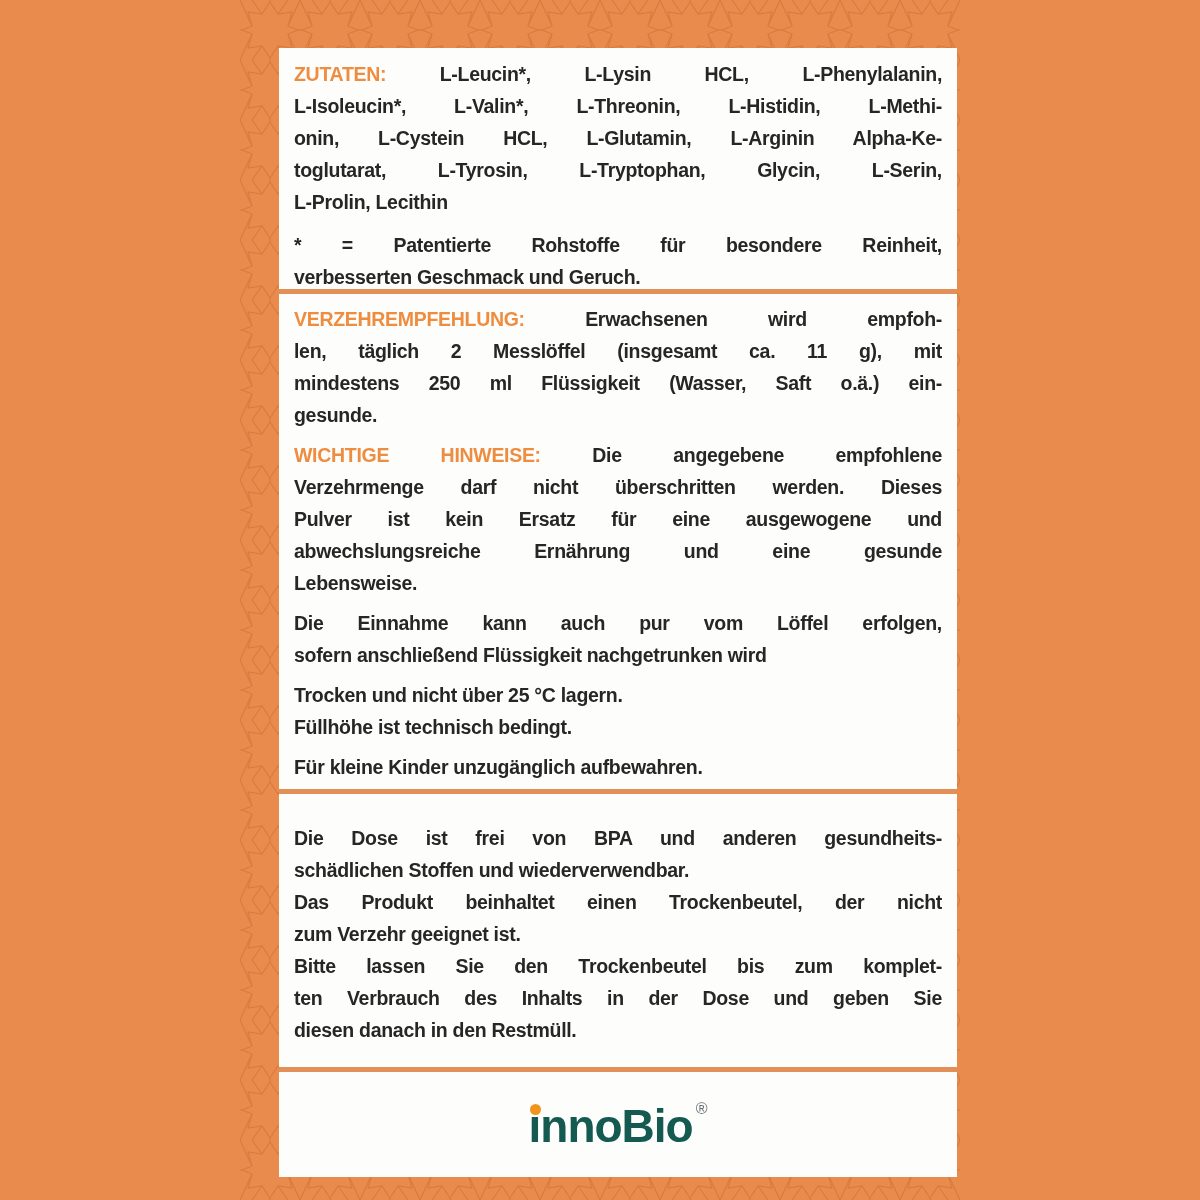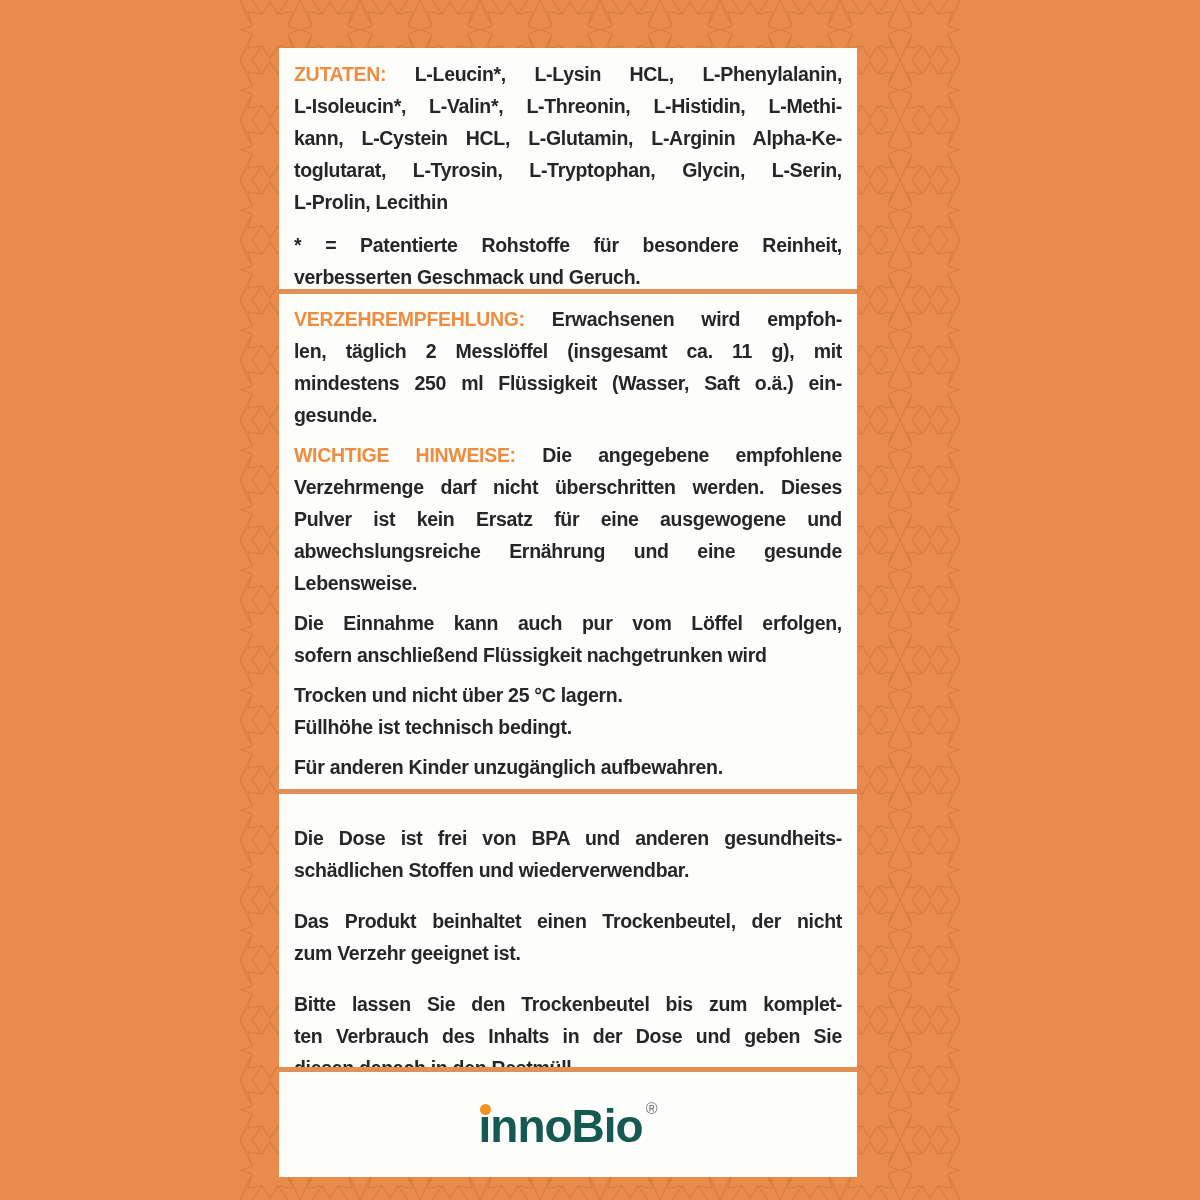--- a/index.html
+++ b/index.html
@@ -9,39 +9,39 @@
     font-family:"Liberation Sans","DejaVu Sans",sans-serif;
   }
   .bg{
     position:absolute;left:0;top:0;width:1200px;height:1200px;
     background:#e98b4d;
   }
   .pattern-strip{
     position:absolute;left:240px;top:0;width:720px;height:1200px;
   }
   .panel{
-    position:absolute;left:279px;top:48px;width:578px;
+    position:absolute;left:279px;top:48px;width:678px;
     background:#fdfdfc;
   }
   .sec{
     box-sizing:border-box;
     overflow:hidden;
     padding:0 15px;
     color:#262626;
     font-size:19.5px;
     line-height:32px;
     font-weight:700;
     letter-spacing:-0.3px;
   }
   .sec-1{height:241px;padding-top:10px;}
   .sec-2{height:495px;padding-top:9px;}
   .sec-3{height:273px;padding-top:28px;}
   .sec-1 .para + .para{margin-top:11px;}
   .sec-2 .para + .para{margin-top:8px;}
-  .sec-3 .para + .para{margin-top:19px;}
+  .sec-3 .para + .para{margin-top:0;}
   .line{text-align:left;}
   .line.stretch{text-align:justify;text-align-last:justify;}
   .head{color:#ee8c3f;}
   .rule{height:5px;background:#e29058;}
   .sec-logo{
     height:105px;
     display:flex;align-items:center;justify-content:center;
     overflow:hidden;
   }
   .logo{
@@ -87,21 +87,21 @@
       <rect width="720" height="1200" fill="url(#geo)"></rect>
     </svg>
   </div>
 
   <div class="panel">
 
     <div class="sec sec-1">
         <div class="para">
           <div class="line stretch"><span class="head">ZUTATEN:</span> L-Leucin*, L-Lysin HCL, L-Phenylalanin,</div>
           <div class="line stretch">L-Isoleucin*, L-Valin*, L-Threonin, L-Histidin, L-Methi-</div>
-          <div class="line stretch">kann, L-Cystein HCL, L-Glutamin, L-Arginin Alpha-Ke-</div>
+          <div class="line stretch">onin, L-Cystein HCL, L-Glutamin, L-Arginin Alpha-Ke-</div>
           <div class="line stretch">toglutarat, L-Tyrosin, L-Tryptophan, Glycin, L-Serin,</div>
           <div class="line">L-Prolin, Lecithin</div>
         </div>
         <div class="para">
           <div class="line stretch">* = Patentierte Rohstoffe für besondere Reinheit,</div>
           <div class="line">verbesserten Geschmack und Geruch.</div>
         </div>
       </div>
 
     <div class="rule"></div>
@@ -122,21 +122,21 @@
         </div>
         <div class="para">
           <div class="line stretch">Die Einnahme kann auch pur vom Löffel erfolgen,</div>
           <div class="line">sofern anschließend Flüssigkeit nachgetrunken wird</div>
         </div>
         <div class="para">
           <div class="line">Trocken und nicht über 25 °C lagern.</div>
           <div class="line">Füllhöhe ist technisch bedingt.</div>
         </div>
         <div class="para">
-          <div class="line">Für anderen Kinder unzugänglich aufbewahren.</div>
+          <div class="line">Für kleine Kinder unzugänglich aufbewahren.</div>
         </div>
       </div>
 
     <div class="rule"></div>
 
     <div class="sec sec-3">
         <div class="para">
           <div class="line stretch">Die Dose ist frei von BPA und anderen gesundheits-</div>
           <div class="line">schädlichen Stoffen und wiederverwendbar.</div>
         </div>

